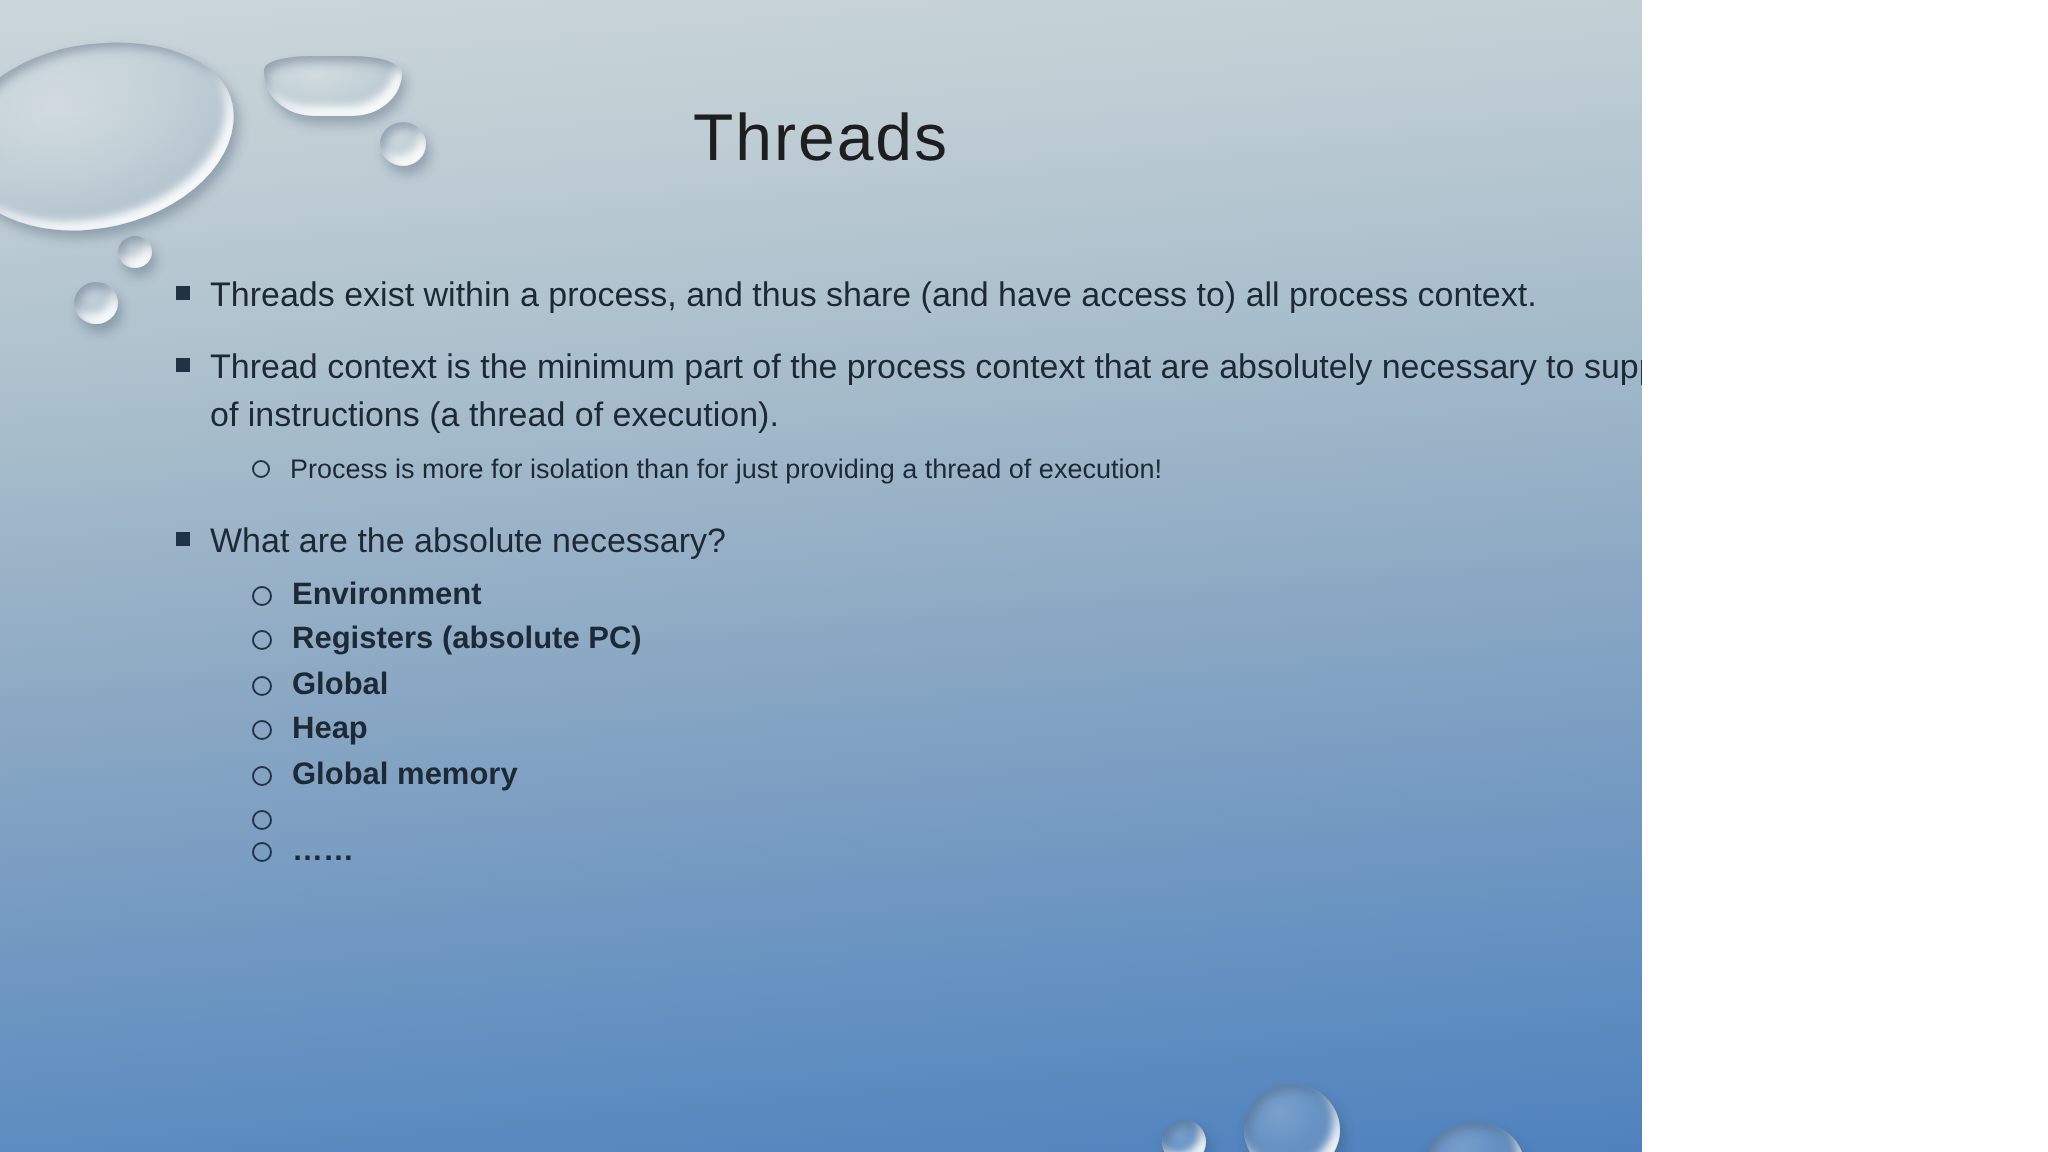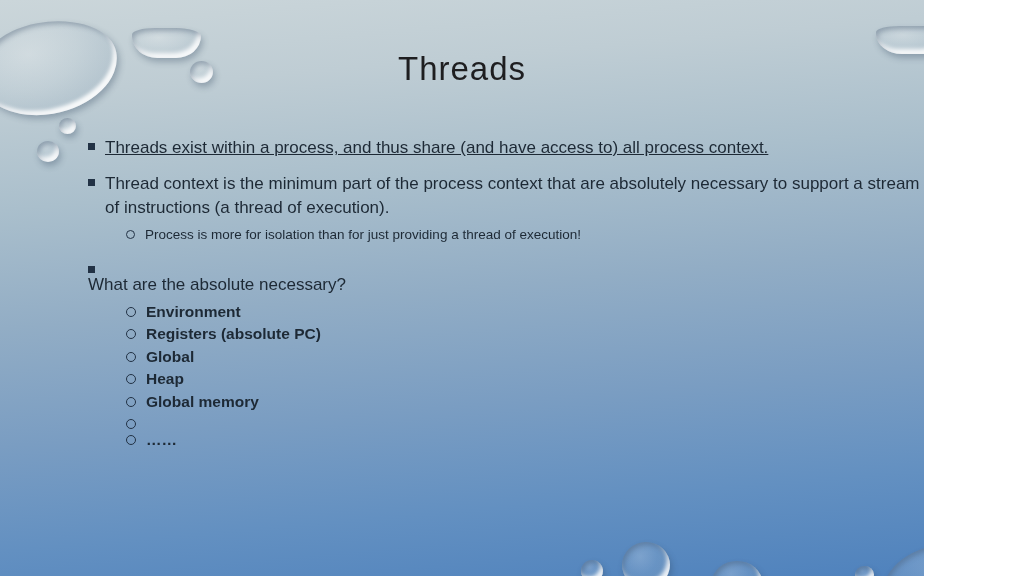--- a/index.html
+++ b/index.html
@@ -1,18 +1,18 @@
 <!DOCTYPE html>
 <html><head>
 <meta charset="utf-8">
 <style>
   html,body{margin:0;padding:0;}
   .slide{
     position:relative;
-    width:924px;height:576px;
+    width:821px;height:576px;
     overflow:hidden;
     font-family:"Liberation Sans", sans-serif;
     background:linear-gradient(175deg,
       #cbd6da 0%, #bfcdd4 15%, #aabfcc 32%,
       #92adc5 50%, #7a9dc2 68%, #6390c1 84%, #4f82bd 100%);
   }
   
   .drop{
     position:absolute;
     border-radius:50%;
@@ -65,25 +65,25 @@
     flex:none; width:7px; height:7px; background:#223245;
     margin:7px 10px 0 0;
   }
   .ci{
     flex:none; width:8px; height:8px;
     border:1.5px solid #223245; border-radius:50%;
     background:transparent;
     margin:5px 10px 0 2px;
   }
   .lvl1{font-size:17px; line-height:24px;}
-  .b1{margin-bottom:12px;text-decoration:underline;}
+  .b1{margin-bottom:12px;}
   .b2{margin-bottom:0;}
   .sub-note{margin:6px 0 0 36px; font-size:13.5px; line-height:18px; font-weight:normal;}
   .sub-note .ci{width:7px;height:7px;margin-top:4px;}
-  .b3{margin-top:15px;flex-direction:column;}
+  .b3{margin-top:15px;}
   .list{margin:4px 0 0 36px;}
   .list .row{font-size:15.5px; line-height:22.4px; font-weight:bold;}
   .list .ci{margin-top:6px;}
 </style>
 </head>
 <body>
 
 <div class="slide">
 
   <div class="drop d1"></div>

